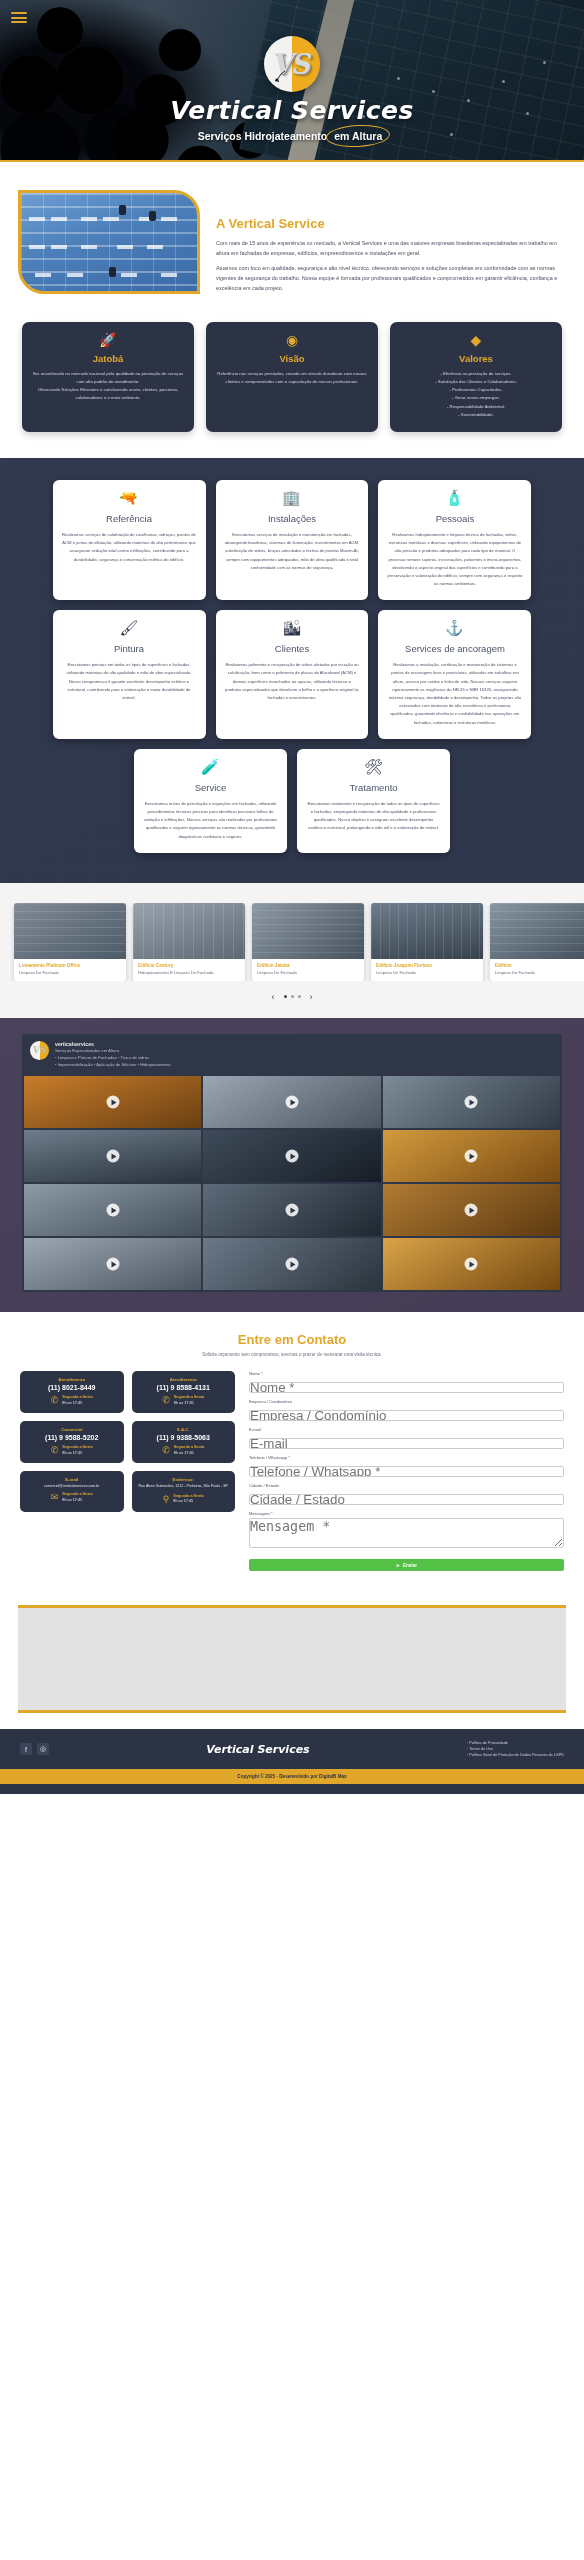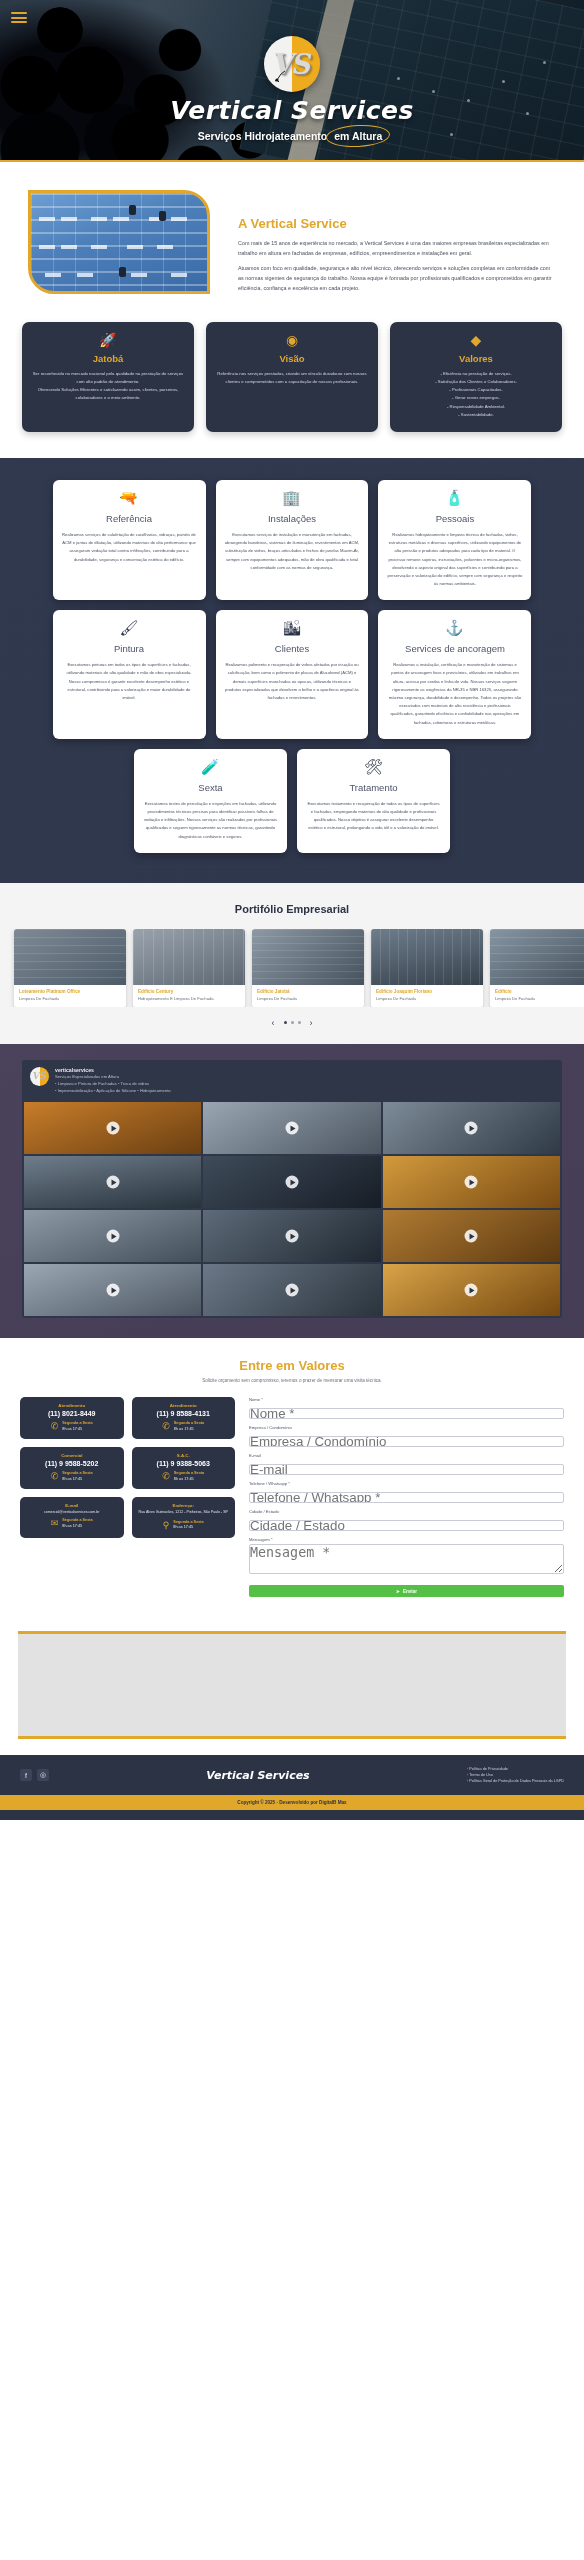--- a/index.html
+++ b/index.html
@@ -108,22 +108,22 @@
   }
   .brand-sub .circled { position: relative; padding: 0 4px; }
   .brand-sub .circled::after {
     content:''; position:absolute; left:-4px; top:-5px; right:-4px; bottom:-5px;
     border: 1.6px solid #e0a72b; border-radius: 50%;
     transform: rotate(-3deg);
   }
 
   
   .about {
-    background: #fff; padding: 28px 28px 10px;
-    display: flex; gap: 28px; align-items: flex-start;
+    background: #fff; padding: 28px 18px 10px;
+    display: flex; gap: 16px; align-items: flex-start;
   }
   .about-photo {
     flex: 0 0 182px; height: 104px;
     border: 3px solid #e0a72b;
     border-radius: 0 26px 0 26px;
     overflow: hidden; position: relative;
     background:
       repeating-linear-gradient(to bottom, rgba(255,255,255,.32) 0 2px, transparent 2px 13px),
       repeating-linear-gradient(to right, rgba(255,255,255,.2) 0 1px, transparent 1px 22px),
       linear-gradient(160deg, #6d9fd4 0%, #4d7fba 42%, #3a6ba6 100%);
@@ -424,33 +424,32 @@
       </div>
       <div class="srv-card">
         <div class="srv-icon">⚓</div>
         <div class="srv-title">Services de ancoragem</div>
         <div class="srv-body">Realizamos a instalação, certificação e manutenção de sistemas e pontos de ancoragem fixos e provisórios, utilizados em trabalhos em altura, acesso por cordas e linha de vida. Nossos serviços seguem rigorosamente as exigências da NR-35 e NBR 16325, assegurando máxima segurança, durabilidade e desempenho. Todos os projetos são executados com materiais de alta resistência e profissionais qualificados, garantindo eficiência e confiabilidade nas operações em fachadas, coberturas e estruturas metálicas.</div>
       </div>
     </div>
     <div class="srv-row2">
       <div class="srv-card">
         <div class="srv-icon">🧪</div>
-        <div class="srv-title">Sexta</div>
+        <div class="srv-title">Service</div>
         <div class="srv-body">Executamos testes de percolação e inspeções em fachadas, utilizando procedimentos técnicos precisos para identificar possíveis falhas de vedação e infiltrações. Nossos serviços são realizados por profissionais qualificados e seguem rigorosamente as normas técnicas, garantindo diagnósticos confiáveis e seguros.</div>
       </div>
       <div class="srv-card">
         <div class="srv-icon">🛠</div>
         <div class="srv-title">Tratamento</div>
         <div class="srv-body">Executamos tratamento e recuperação de todos os tipos de superfícies e fachadas, empregando materiais de alta qualidade e profissionais qualificados. Nosso objetivo é assegurar excelente desempenho estético e estrutural, prolongando a vida útil e a valorização do imóvel.</div>
       </div>
     </div>
   </section>
 
   <section class="portfolio">
-    <h2 class="sec-title">Portifólio Empresarial</h2>
     <div class="pf-track">
       <div class="pf-card">
         <div class="pf-thumb" style="background:repeating-linear-gradient(to bottom,rgba(255,255,255,.12) 0 1px,transparent 1px 8px),linear-gradient(150deg,#7f8a96,#4d5b68)"></div>
         <div class="pf-cap">
           <div class="pf-name">Loteamento Platinum Office</div>
           <div class="pf-desc">Limpeza De Fachada</div>
         </div>
       </div>
       <div class="pf-card">
         <div class="pf-thumb" style="background:repeating-linear-gradient(to right,rgba(255,255,255,.14) 0 1px,transparent 1px 10px),linear-gradient(160deg,#9aa3ad,#5c6772)"></div>
@@ -540,21 +539,21 @@
             <span class="play"></span>
           </div>
         <div class="vid" style="background:linear-gradient(150deg,#d9a348,#74480f)">
             <span class="play"></span>
           </div>
       </div>
     </div>
   </section>
 
   <section class="contact">
-    <h2 class="contact-title">Entre em Valores</h2>
+    <h2 class="contact-title">Entre em Contato</h2>
     <div class="contact-sub">Solicite orçamento sem compromisso, teremos o prazer de mensurar uma visita técnica.</div>
 
     <div class="contact-body">
       <div class="cards-col">
 
         <div class="c-card">
           <div class="c-label">Atendimento</div>
           <div class="c-phone">(11) 8021-8449</div>
           <div class="c-hours">
             <span class="ic">✆</span>

